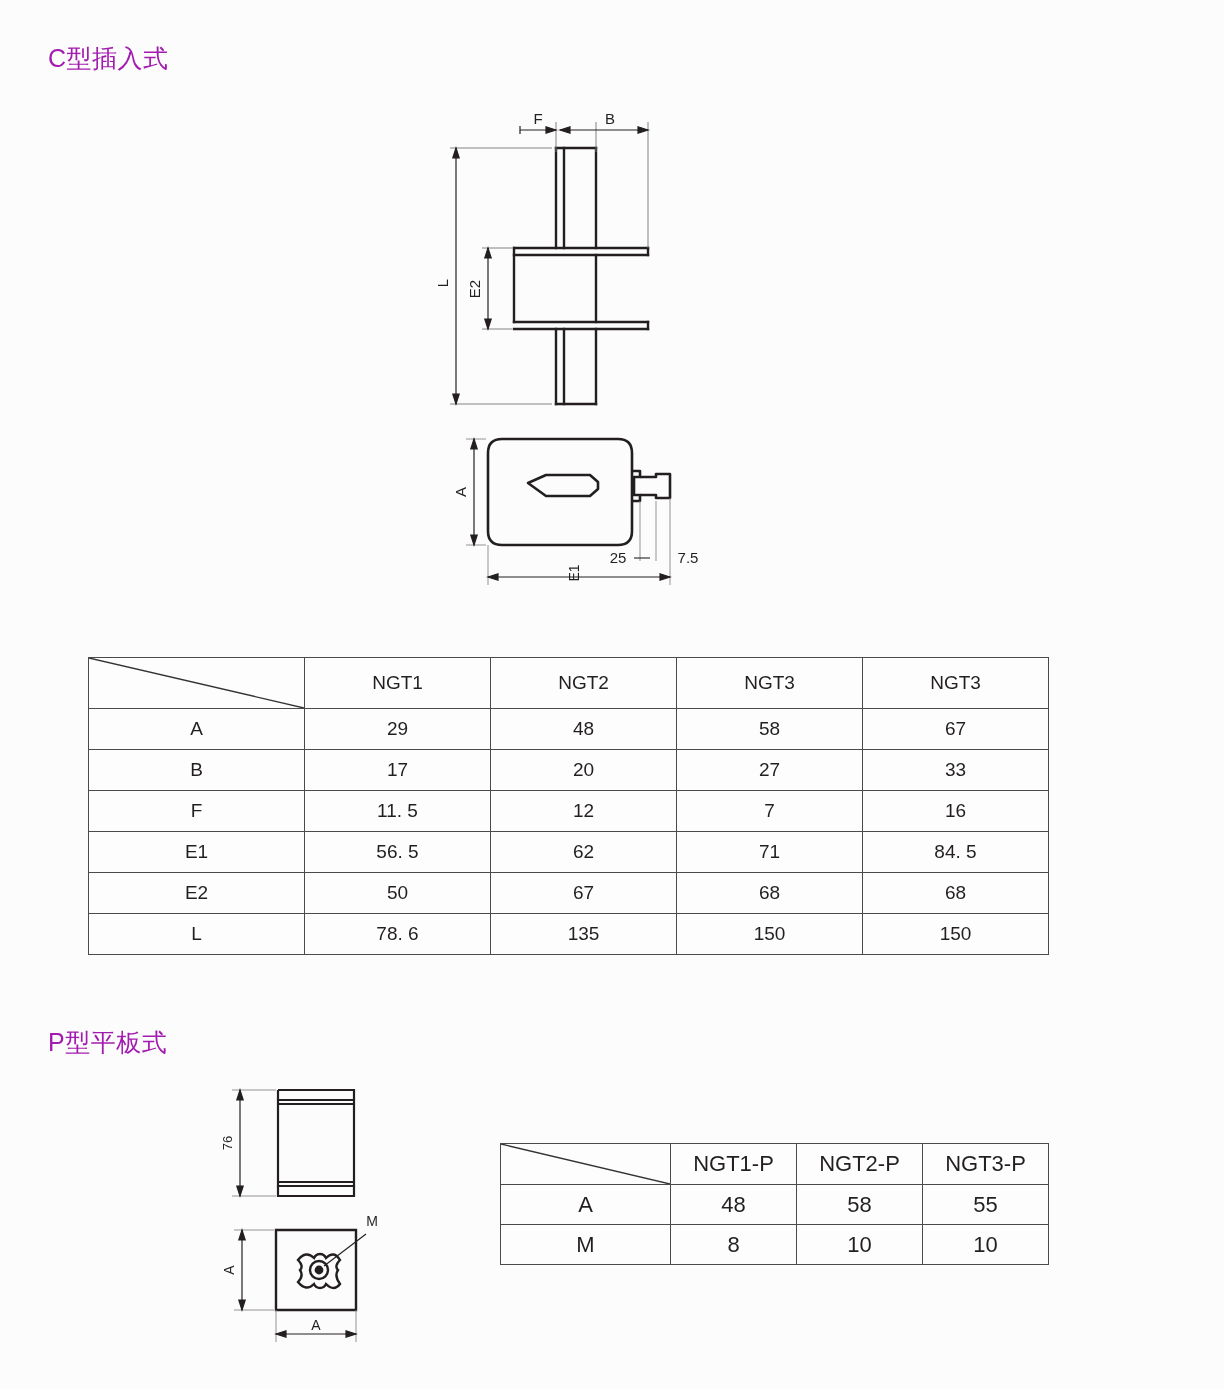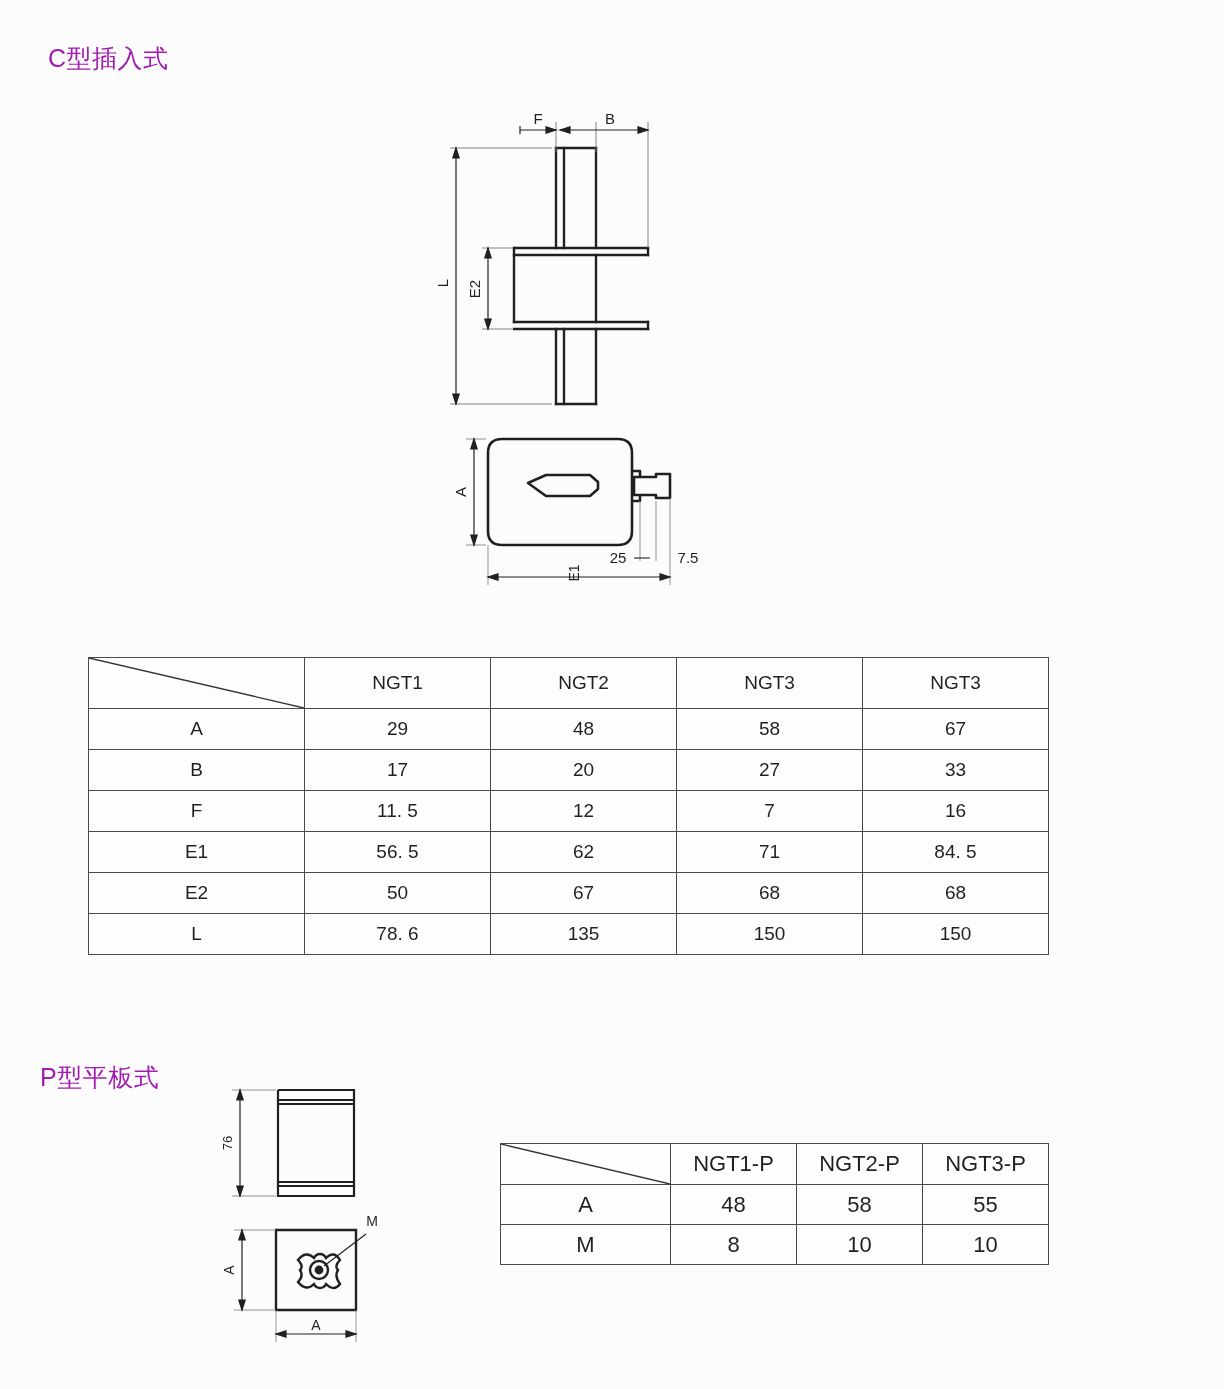--- a/index.html
+++ b/index.html
@@ -24,21 +24,21 @@
   
   .section-title {
     position: absolute;
     font-size: 25px;
     font-weight: 400;
     letter-spacing: 0.5px;
     color: #a21caf;
     white-space: nowrap;
   }
   #title-c { left: 48px; top: 42px; }
-  #title-p { left: 40px; top: 1026px; margin-top: 35px; }
+  #title-p { left: 48px; top: 1026px; }
 
   
   .drawing {
     position: absolute;
   }
   .drawing svg { display: block; overflow: visible; }
 
   #drawing-c-side  { left: 430px; top: 108px; width: 330px; height: 310px; }
   #drawing-c-front { left: 450px; top: 425px; width: 310px; height: 180px; }
   #drawing-p-side  { left: 220px; top: 1078px; width: 200px; height: 130px; }

